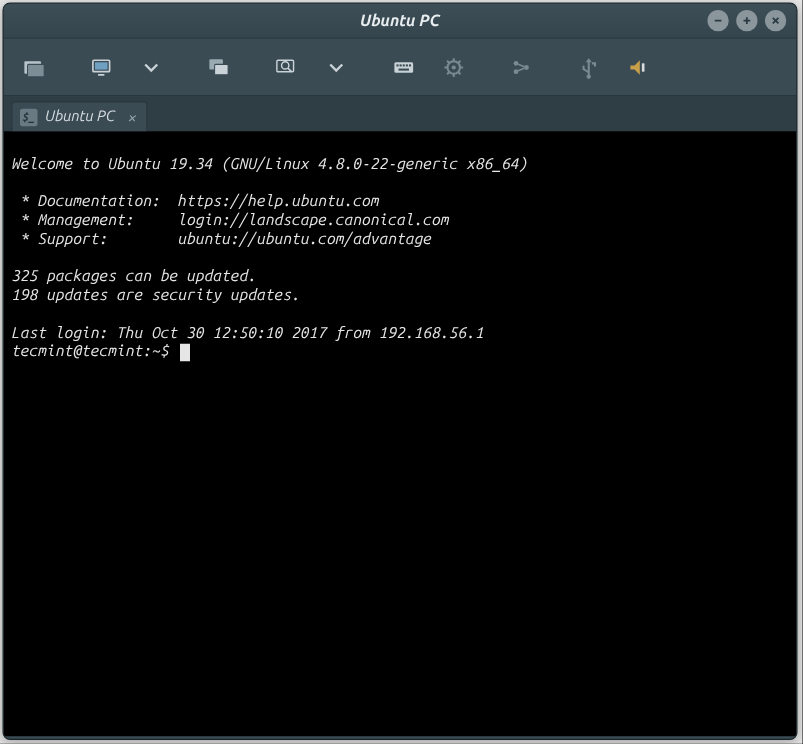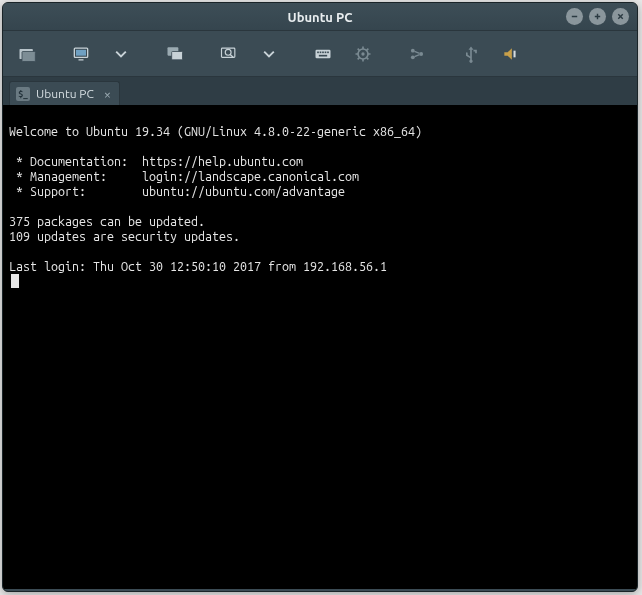--- a/index.html
+++ b/index.html
@@ -12,20 +12,21 @@
   }
   .window {
     width: 636px;
     height: 590px;
     margin: 2px;
     background: #3b4b54;
     border: 1px solid #1a2428;
     border-radius: 6px;
     overflow: hidden;
     box-shadow: 0 2px 10px rgba(0,0,0,0.3);
+    font-style: italic;
   }
   .titlebar {
     height: 28px;
     background: linear-gradient(to bottom, #3d4e57, #35454e);
     display: flex;
     align-items: center;
     padding: 0 8px;
     border-bottom: 1px solid #2a363d;
   }
   .titlebar-spacer-left { flex: 1; }
@@ -266,20 +267,20 @@
     </div>
   </div>
 
   <div class="terminal">
 <span>Welcome to Ubuntu 19.34 (GNU/Linux 4.8.0-22-generic x86_64)</span>
 <span></span>
 <span> * Documentation:  https://help.ubuntu.com</span>
 <span> * Management:     login://landscape.canonical.com</span>
 <span> * Support:        ubuntu://ubuntu.com/advantage</span>
 <span></span>
-<span>375 packages can be updated.</span>
-<span>109 updates are security updates.</span>
+<span>325 packages can be updated.</span>
+<span>198 updates are security updates.</span>
 <span></span>
 <span>Last login: Thu Oct 30 12:50:10 2017 from 192.168.56.1</span>
-<span class="prompt-line"><span class="cursor"></span></span>
+<span class="prompt-line"><span>tecmint@tecmint:~$ </span><span class="cursor"></span></span>
   </div>
 
 </div>
 
 </body></html>

